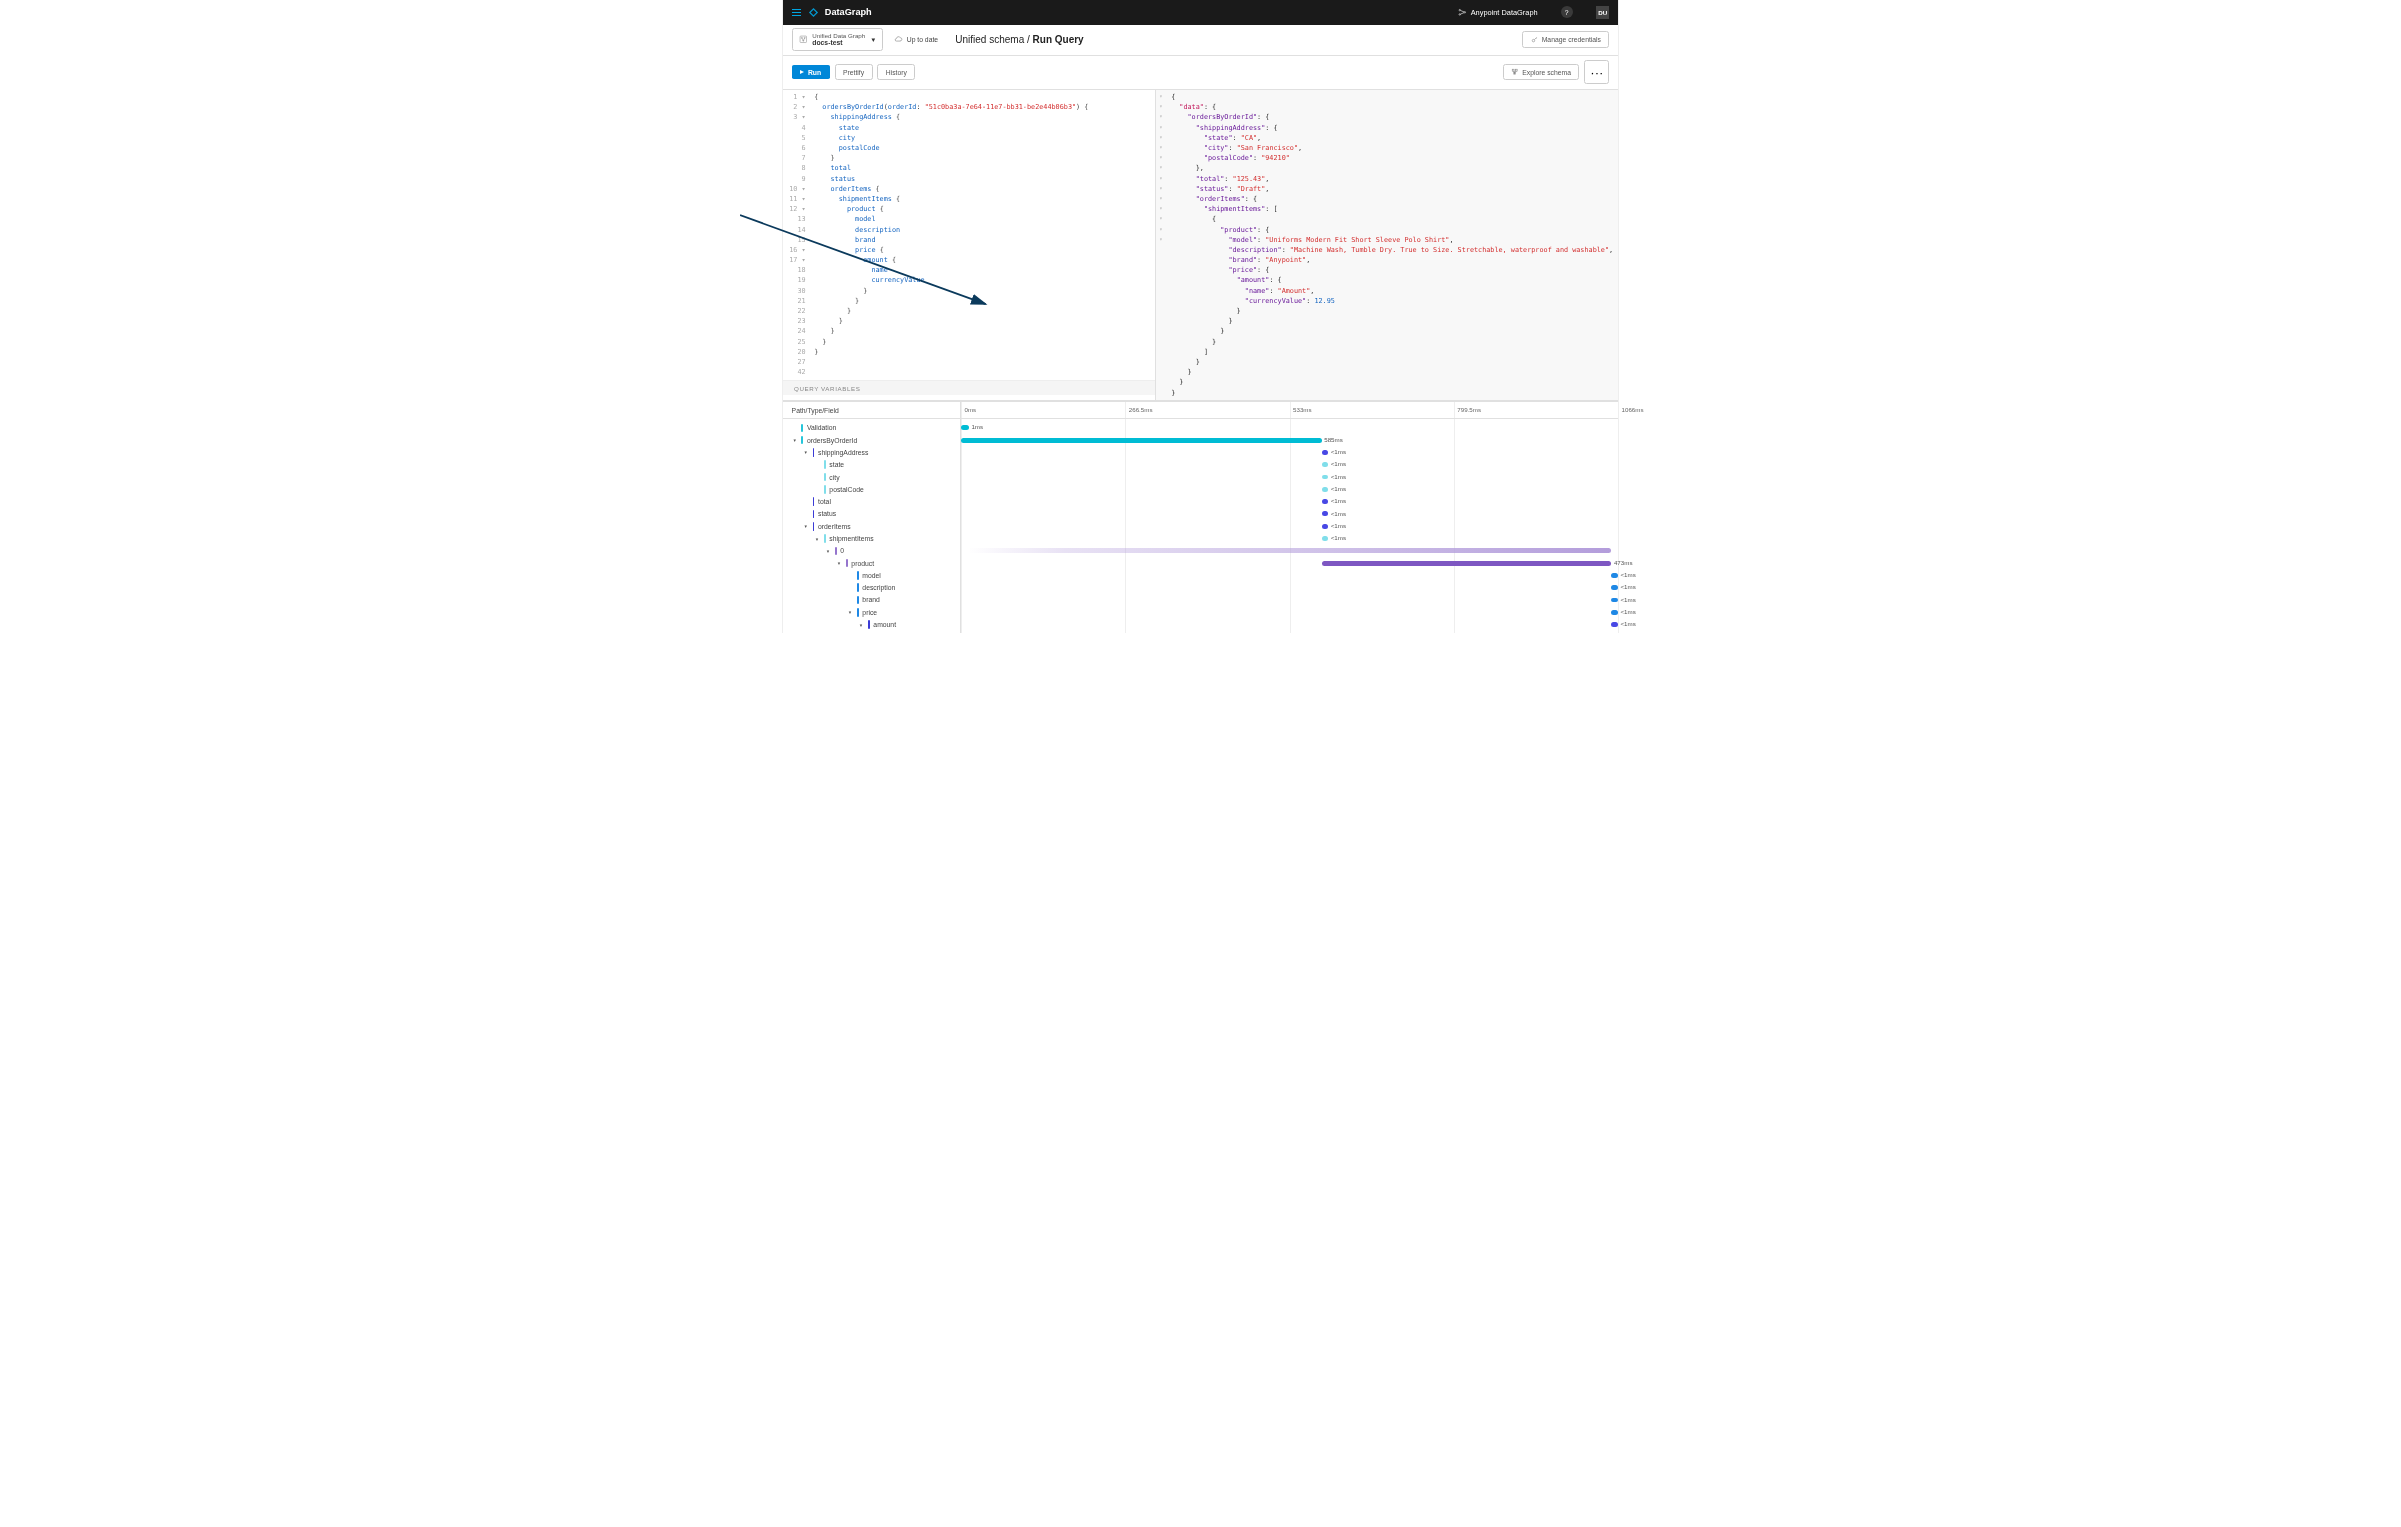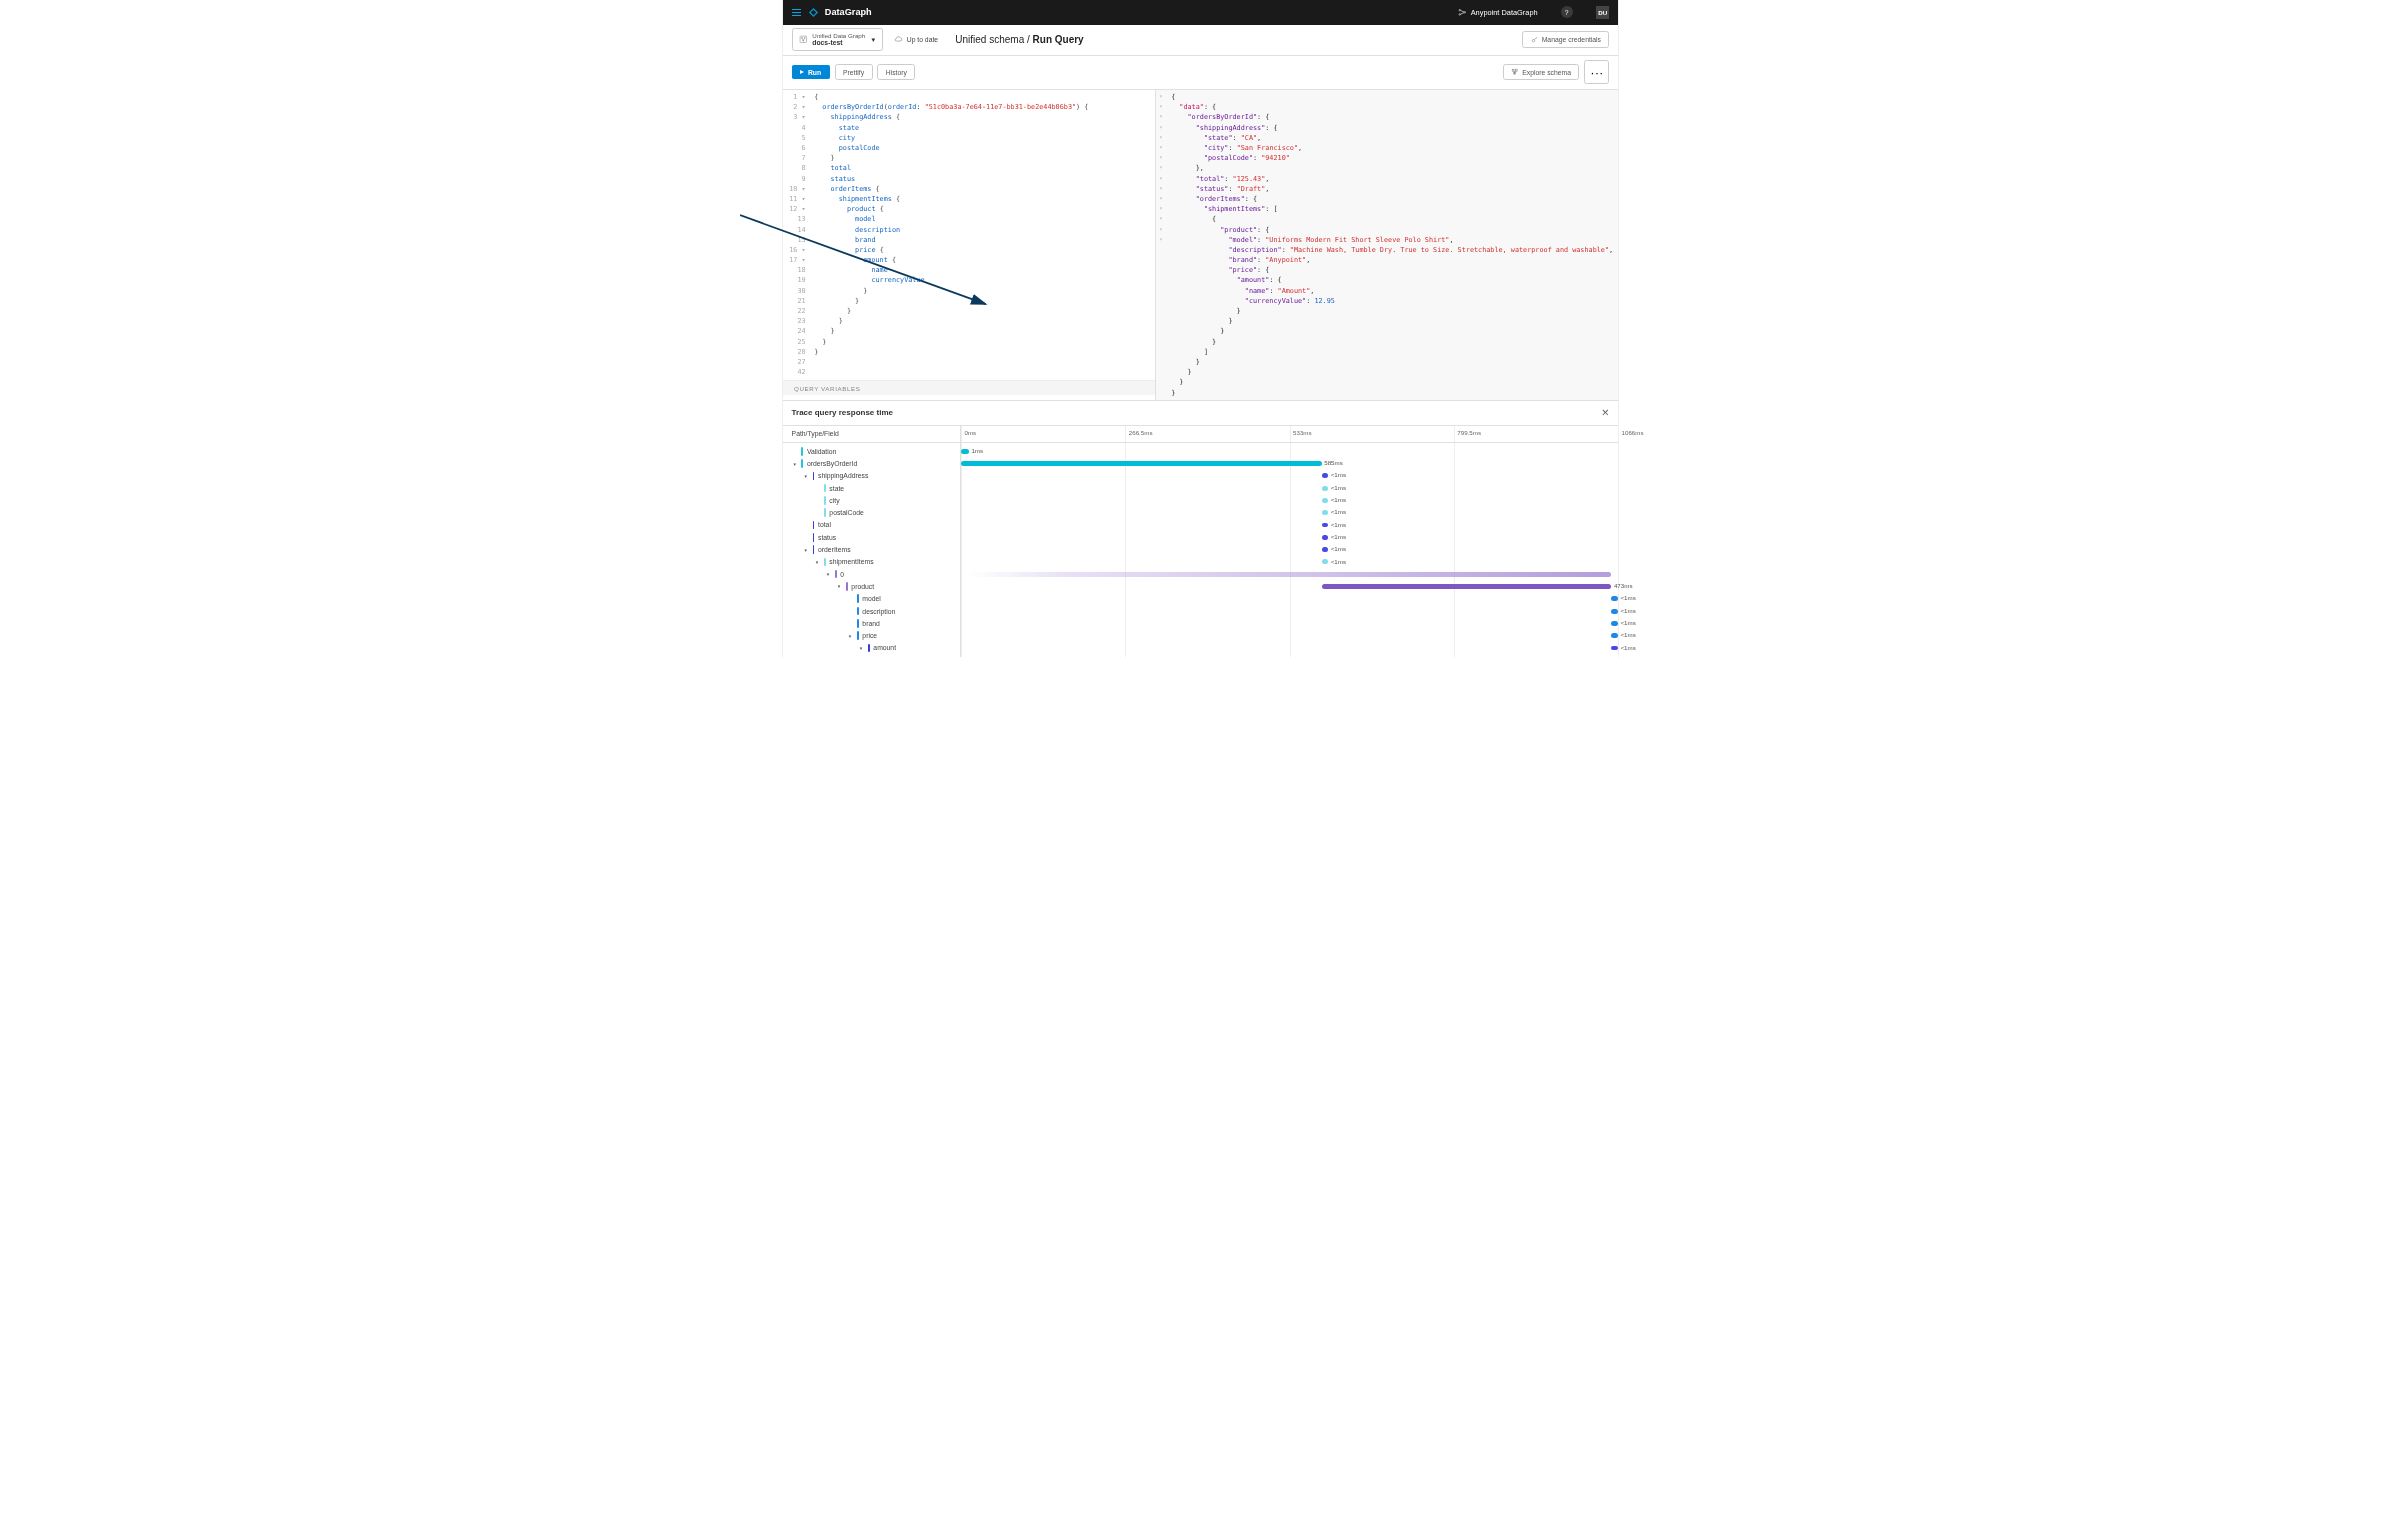--- a/index.html
+++ b/index.html
@@ -306,24 +306,20 @@
           }
         ]
       }
     }
   }
 }</div>
       </div>
     </div>
   </div>
 
-  <div class="trace-header">
-    <h3>Trace query response time</h3>
-    <span class="close">✕</span>
-  </div>
   <div class="trace-grid">
     <div class="trace-labels">
       <div class="path-col">Path/Type/Field</div>
       <div class="ticks" id="ticks">
           <div class="tick" style="left: 0%;">0ms</div>
           <div class="tick" style="left: 25%;">266.5ms</div>
           <div class="tick" style="left: 50%;">533ms</div>
           <div class="tick" style="left: 75%;">799.5ms</div>
           <div class="tick" style="left: 100%;">1066ms</div>
         </div>

